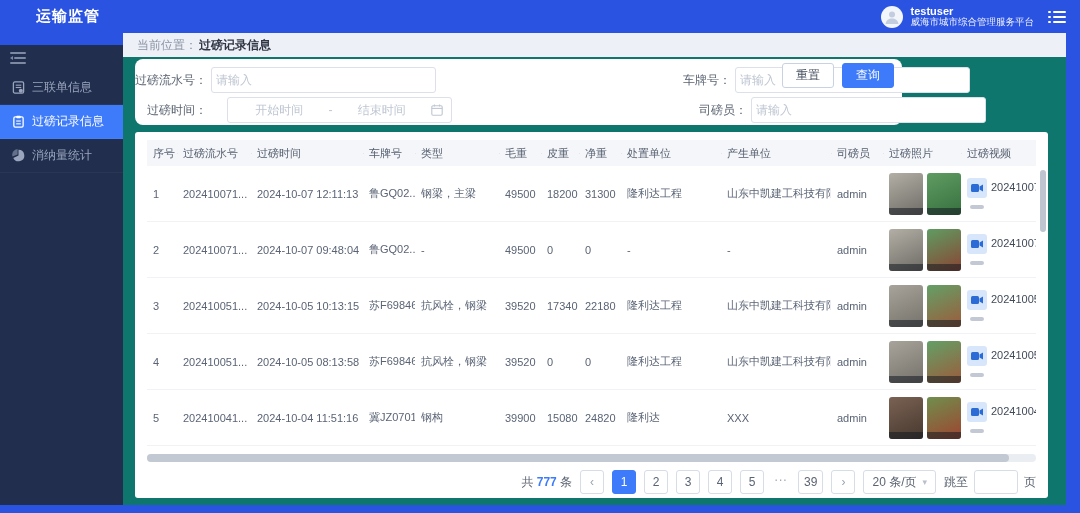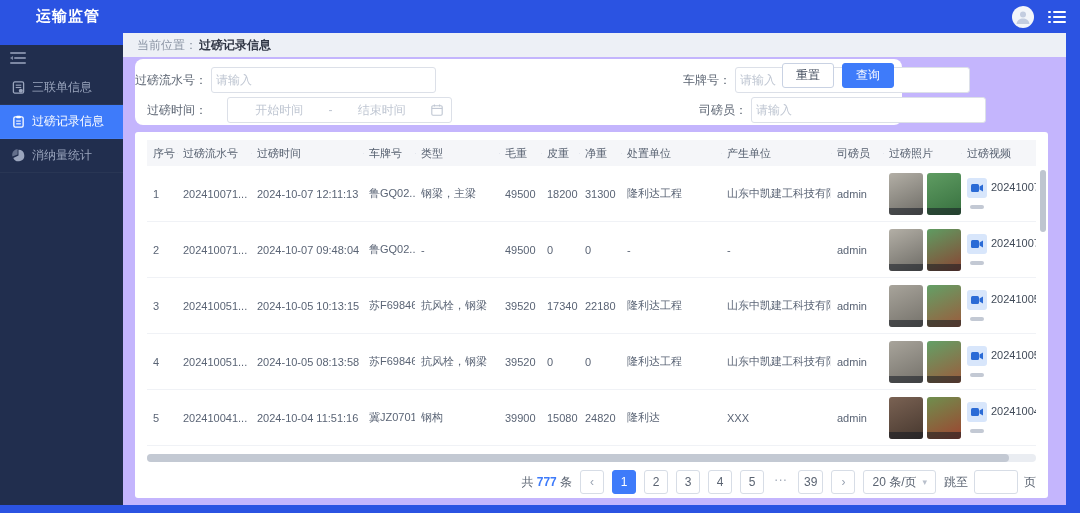--- a/index.html
+++ b/index.html
@@ -19,21 +19,21 @@
   .menu-toggle{margin-left:6px;cursor:pointer;display:flex;align-items:center;}
 
   
   .sidebar{position:absolute;top:33px;left:0;width:123px;bottom:8px;background:#212E4E;margin-top:12px;}
   .collapse-btn{height:26px;display:flex;align-items:center;padding-left:10px;color:#7D88A3;}
   .side-item{height:34px;display:flex;align-items:center;gap:7px;padding-left:12px;color:#9AA5BD;font-size:12px;cursor:pointer;border-bottom:1px solid rgba(255,255,255,0.04);}
   .side-item .sicon{display:flex;align-items:center;}
   .side-item.active{background:#3E7BFA;color:#fff;}
 
   
-  .main{position:absolute;top:33px;left:123px;width:943px;bottom:8px;background:#c4b5fd;overflow:hidden;}
+  .main{position:absolute;top:33px;left:123px;width:943px;bottom:8px;background:#0f766e;overflow:hidden;}
   .crumb{height:24px;display:flex;align-items:center;padding-left:14px;font-size:12px;color:#8A93A3;background:#EDF0F6;}
   .crumb b{color:#303645;font-weight:bold;margin-left:2px;}
 
   
   .filter-card{position:absolute;left:12px;top:26px;width:767px;height:66px;background:#fff;border-radius:8px;}
   .f-row{position:absolute;left:0;height:26px;display:flex;align-items:center;}
   .f-row1{top:8px;}
   .f-row2{top:38px;}
   .f-label{width:72px;text-align:right;font-size:12px;color:#5B6472;flex:none;}
   .f-label.second{width:295px;}
@@ -90,20 +90,24 @@
 <div class="screen">
 
   <div class="topbar">
     <div class="app-title">运输监管</div>
     <div class="topbar-right">
       <div class="avatar">
         <svg width="16" height="16" viewBox="0 0 16 16">
           <circle cx="8" cy="5.5" r="3" fill="#C3CDE0"></circle>
           <path d="M1.5 15 C2 10.8 5 9.4 8 9.4 C11 9.4 14 10.8 14.5 15 Z" fill="#C3CDE0"></path>
         </svg>
+      </div>
+      <div class="userblock">
+        <span class="user-name">testuser</span>
+        <span class="user-org">威海市城市综合管理服务平台</span>
       </div>
       <div class="menu-toggle">
         <svg width="18" height="14" viewBox="0 0 18 14">
           <rect x="0" y="1" width="3" height="2" rx="1" fill="#fff"></rect>
             <rect x="5" y="1" width="13" height="2" rx="1" fill="#fff"></rect>
           <rect x="0" y="6" width="3" height="2" rx="1" fill="#fff"></rect>
             <rect x="5" y="6" width="13" height="2" rx="1" fill="#fff"></rect>
           <rect x="0" y="11" width="3" height="2" rx="1" fill="#fff"></rect>
             <rect x="5" y="11" width="13" height="2" rx="1" fill="#fff"></rect>
         </svg>

